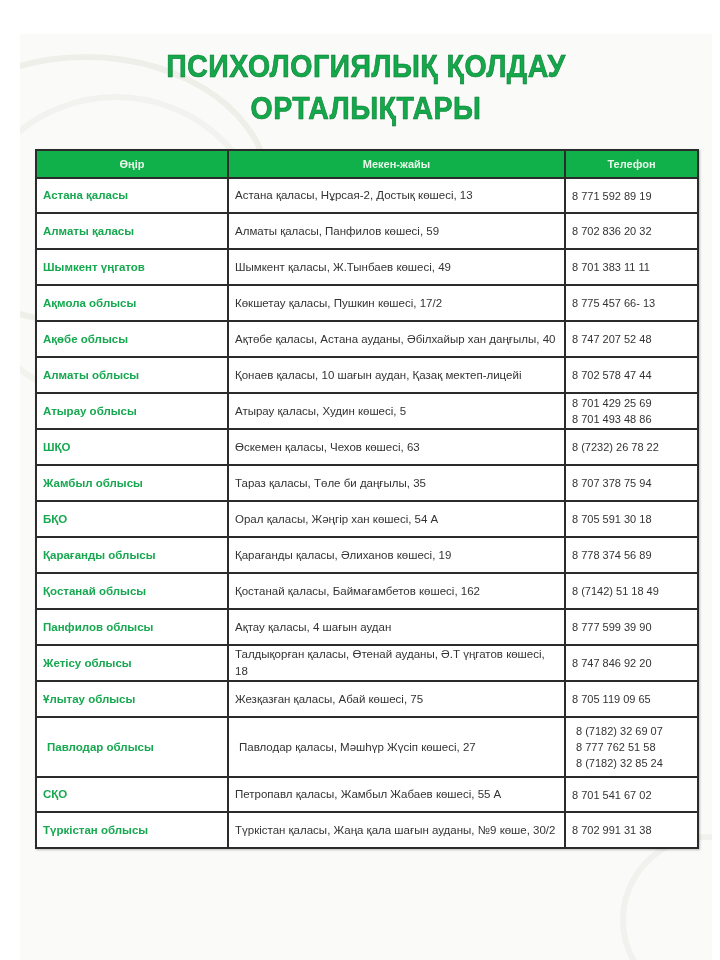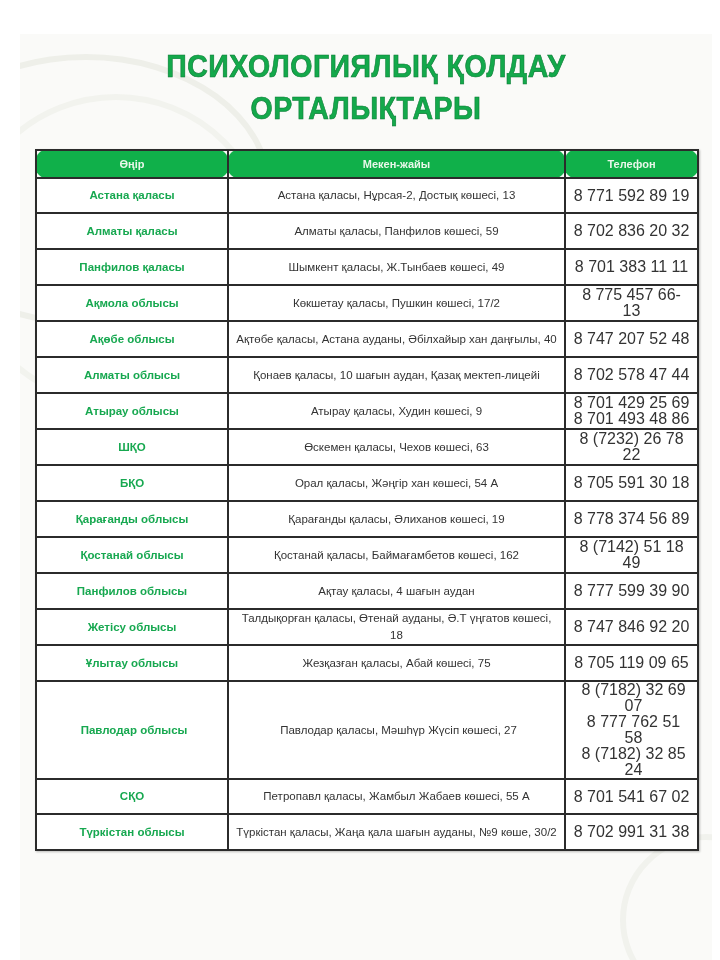--- a/index.html
+++ b/index.html
@@ -67,35 +67,33 @@
       vertical-align: middle;
       overflow: hidden;
     }
     table.centers th {
       background: #10b04a;
       color: #e9f7ea;
       font-weight: bold;
       font-size: 11px;
       text-align: center;
       height: 26px;
-      border-radius: 10px;
     }
     table.centers td {
       background: #ffffff;
       color: #333333;
       line-height: 17px;
-      text-align: center;
     }
     table.centers td.region {
       color: #17a850;
       font-weight: bold;
       font-size: 11.5px;
     }
     table.centers td.phone {
-      font-size: 16px;
+      font-size: 11px;
       color: #333333;
       line-height: 16px;
     }
     col.c1 { width: 192px; }
     col.c2 { width: 337px; }
     col.c3 { width: 133px; }
     tr.h1 td { height: 33px; }
     tr.h2 td { height: 34px; }
     tr.h3 td { height: 58px; padding-left: 10px; }
     .phone-line { display: block; }
@@ -135,21 +133,21 @@
           </td>
         </tr>
         <tr class="h2">
           <td class="region">Алматы қаласы</td>
           <td class="address">Алматы қаласы, Панфилов көшесі, 59</td>
           <td class="phone">
             <span class="phone-line">8 702 836 20 32</span>
           </td>
         </tr>
         <tr class="h2">
-          <td class="region">Панфилов қаласы</td>
+          <td class="region">Шымкент үңгатов</td>
           <td class="address">Шымкент қаласы, Ж.Тынбаев көшесі, 49</td>
           <td class="phone">
             <span class="phone-line">8 701 383 11 11</span>
           </td>
         </tr>
         <tr class="h2">
           <td class="region">Ақмола облысы</td>
           <td class="address">Көкшетау қаласы, Пушкин көшесі, 17/2</td>
           <td class="phone">
             <span class="phone-line">8 775 457 66- 13</span>
@@ -164,31 +162,38 @@
         </tr>
         <tr class="h2">
           <td class="region">Алматы облысы</td>
           <td class="address">Қонаев қаласы, 10 шағын аудан, Қазақ мектеп-лицейі</td>
           <td class="phone">
             <span class="phone-line">8 702 578 47 44</span>
           </td>
         </tr>
         <tr class="h2">
           <td class="region">Атырау облысы</td>
-          <td class="address">Атырау қаласы, Худин көшесі, 9</td>
+          <td class="address">Атырау қаласы, Худин көшесі, 5</td>
           <td class="phone">
             <span class="phone-line">8 701 429 25 69</span>
             <span class="phone-line">8 701 493 48 86</span>
           </td>
         </tr>
         <tr class="h2">
           <td class="region">ШҚО</td>
           <td class="address">Өскемен қаласы, Чехов көшесі, 63</td>
           <td class="phone">
             <span class="phone-line">8 (7232) 26 78 22</span>
+          </td>
+        </tr>
+        <tr class="h2">
+          <td class="region">Жамбыл облысы</td>
+          <td class="address">Тараз қаласы, Төле би даңғылы, 35</td>
+          <td class="phone">
+            <span class="phone-line">8 707 378 75 94</span>
           </td>
         </tr>
         <tr class="h2">
           <td class="region">БҚО</td>
           <td class="address">Орал қаласы, Жәңгір хан көшесі, 54 А</td>
           <td class="phone">
             <span class="phone-line">8 705 591 30 18</span>
           </td>
         </tr>
         <tr class="h2">

